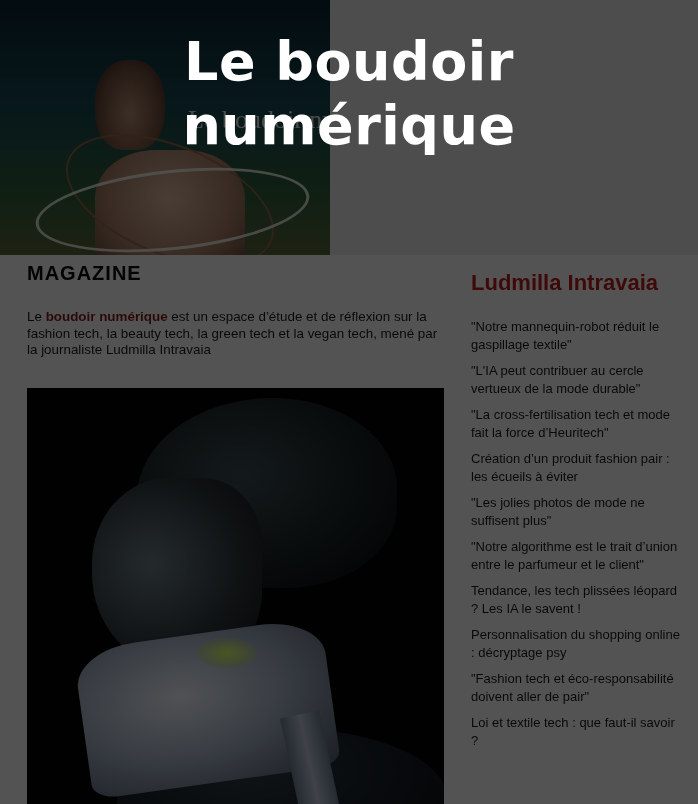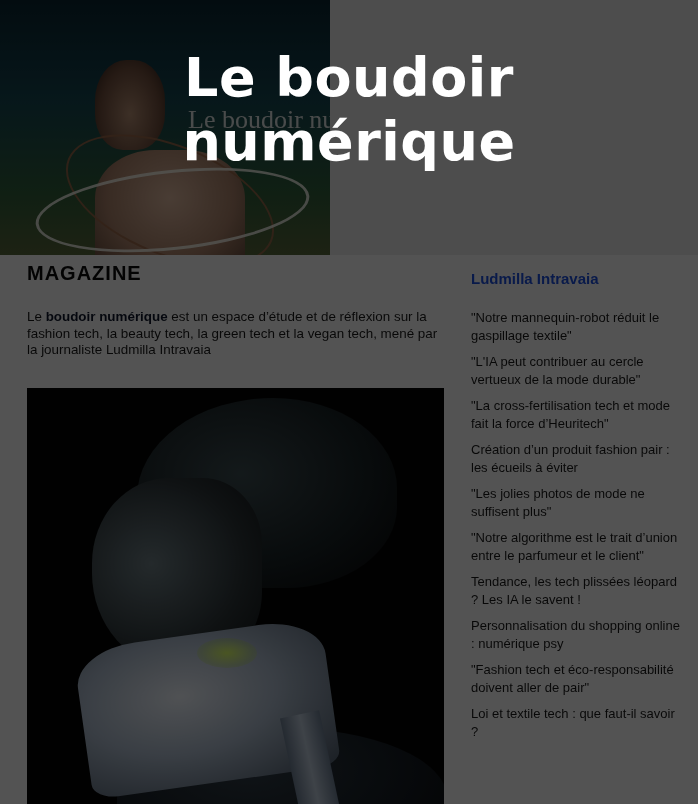--- a/index.html
+++ b/index.html
@@ -49,21 +49,21 @@
   }
 
   .main-col { position: absolute; left: 27px; top: 262px; width: 420px; }
   .section-title {
     font-size: 20px; font-weight: bold; letter-spacing: 1px; color: #0b0b0b;
     font-family: "Liberation Sans", sans-serif;
   }
   .intro {
     margin-top: 24px; font-size: 13.4px; line-height: 16.5px; color: #1a1a1a;
   }
-  .intro b { font-weight: bold; color: #0f172a; }
+  .intro b { font-weight: bold; color: #7f1d1d; }
   .article-image {
     position: absolute; left: 27px; top: 388px; width: 417px; height: 430px;
     background: #050505; overflow: hidden;
   }
   .ai-hair {
     position: absolute; left: 110px; top: 10px; width: 260px; height: 190px;
     border-radius: 55% 50% 45% 40%;
     background: radial-gradient(ellipse at 40% 40%, #3a4a4e 0%, #1a2326 55%, #050505 100%);
   }
   .ai-face {
@@ -87,34 +87,34 @@
     background: linear-gradient(90deg, #6c7c90, #b7c4d3, #6c7c90);
     transform: rotate(-12deg);
   }
   .ai-shoulder {
     position: absolute; left: 90px; top: 340px; width: 330px; height: 140px;
     border-radius: 50% 50% 0 0;
     background: radial-gradient(ellipse at 40% 30%, #2e3a44 0%, #141a20 60%, #060606 100%);
   }
 
   .sidebar { position: absolute; left: 471px; top: 270px; width: 210px; }
-  .sidebar-title { font-size: 15px; color: #1d4ed8; }
+  .sidebar-title { font-size: 22px; color: #b91c1c; }
   .sidebar-list { margin-top: 22px; list-style: none; }
   .sidebar-item {
     font-size: 13px; line-height: 18px; color: #1a1a1a; margin-bottom: 8px;
     cursor: pointer;
   }
 
   .overlay {
     position: absolute; inset: 0; background: rgba(0,0,0,0.66);
   }
   .overlay-title {
     position: absolute; left: 0; top: 30px; width: 698px; text-align: center;
     font-family: "DejaVu Sans", sans-serif; font-weight: bold;
-    font-size: 54px; line-height: 64px; color: #ffffff; letter-spacing: 0.5px; margin-top: 16px;
+    font-size: 54px; line-height: 64px; color: #ffffff; letter-spacing: 0.5px;
   }
 </style>
 </head>
 <body>
 
 <div class="page">
   <div class="header">
     <div class="hero-image">
       <div class="hero-figure-head"></div>
       <div class="hero-figure-body"></div>
@@ -141,21 +141,21 @@
   <aside class="sidebar">
     <h3 class="sidebar-title">Ludmilla Intravaia</h3>
     <ul class="sidebar-list">
       <li class="sidebar-item">"Notre mannequin-robot réduit le gaspillage textile"</li>
       <li class="sidebar-item">"L'IA peut contribuer au cercle vertueux de la mode durable"</li>
       <li class="sidebar-item">"La cross-fertilisation tech et mode fait la force d’Heuritech"</li>
       <li class="sidebar-item">Création d’un produit fashion pair : les écueils à éviter</li>
       <li class="sidebar-item">"Les jolies photos de mode ne suffisent plus"</li>
       <li class="sidebar-item">"Notre algorithme est le trait d’union entre le parfumeur et le client"</li>
       <li class="sidebar-item">Tendance, les tech plissées léopard ? Les IA le savent !</li>
-      <li class="sidebar-item">Personnalisation du shopping online : numérique psy</li>
+      <li class="sidebar-item">Personnalisation du shopping online : décryptage psy</li>
       <li class="sidebar-item">"Fashion tech et éco-responsabilité doivent aller de pair"</li>
       <li class="sidebar-item">Loi et textile tech : que faut-il savoir ?</li>
     </ul>
   </aside>
 </div>
 
 <div class="overlay">
   <div class="overlay-title">
     <div>Le boudoir</div>
     <div>numérique</div>

